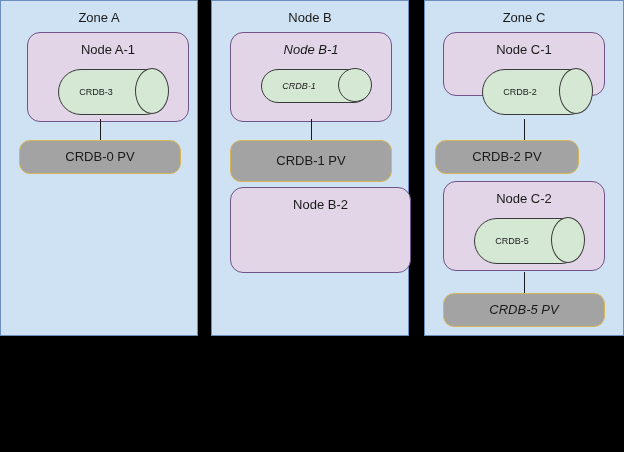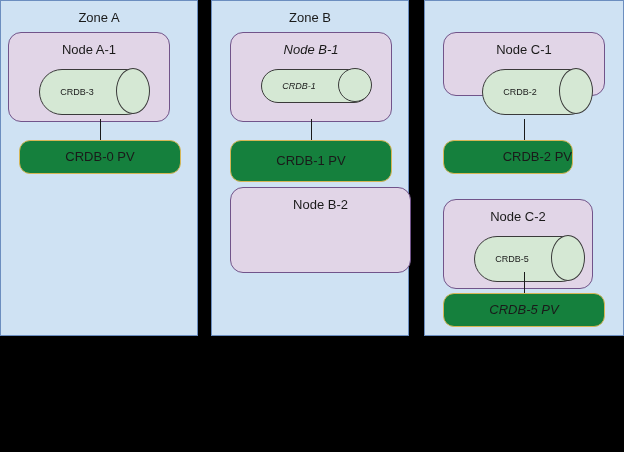--- a/index.html
+++ b/index.html
@@ -98,21 +98,21 @@
     font-size: 9px;
     color: #1a1a1a;
     line-height: 12px;
     white-space: nowrap;
     z-index: 3;
   }
 
   
   .pv {
     position: absolute;
-    background: #15803d;
+    background: #a3a3a3;
     border: 1px solid #d6b656;
     border-radius: 11px;
     box-sizing: border-box;
     display: flex;
     align-items: center;
     justify-content: center;
   }
   .pv-label {
     font-size: 13px;
     color: #1a1a1a;
@@ -129,40 +129,40 @@
 </style>
 </head>
 <body>
 
 <div id="canvas">
 
   <div class="zone" style="left:0px; top:0px; width:198px; height:336px;">
 
     <div class="zone-label" style="top:9px;">Zone A</div>
 
-    <div class="node" style="left:7px; top:31px; width:162px; height:90px;">
+    <div class="node" style="left:26px; top:31px; width:162px; height:90px;">
       <div class="node-label">Node A-1</div>
 
       <div class="cyl" style="left:30px; top:36px; width:110px; height:46px;">
         <div class="cyl-body"></div>
         <div class="cyl-cap"></div>
         <div class="cyl-label">CRDB-3</div>
       </div>
     </div>
 
     <div class="connector" style="left:99px; top:118px; height:22px;"></div>
 
     <div class="pv" style="left:18px; top:139px; width:162px; height:34px;">
       <span class="pv-label">CRDB-0 PV</span>
     </div>
   </div>
 
   <div class="zone" style="left:211px; top:0px; width:198px; height:336px;">
 
-    <div class="zone-label" style="top:9px;">Zone B</div>
+    <div class="zone-label" style="top:9px;">Node B</div>
 
     <div class="node" style="left:18px; top:31px; width:162px; height:90px;font-style:italic;">
       <div class="node-label">Node B-1</div>
 
       <div class="cyl" style="left:30px; top:36px; width:110px; height:34px;">
         <div class="cyl-body"></div>
         <div class="cyl-cap"></div>
         <div class="cyl-label">CRDB-1</div>
       </div>
     </div>
@@ -173,38 +173,39 @@
       <span class="pv-label">CRDB-1 PV</span>
     </div>
 
     <div class="node" style="left:18px; top:186px; width:181px; height:86px;">
       <div class="node-label">Node B-2</div>
     </div>
   </div>
 
   <div class="zone" style="left:424px; top:0px; width:200px; height:336px;">
 
+    <div class="zone-label" style="top:9px;">Zone C</div>
 
     <div class="node" style="left:18px; top:31px; width:162px; height:64px;">
       <div class="node-label">Node C-1</div>
 
       <div class="cyl" style="left:38px; top:36px; width:110px; height:46px;">
         <div class="cyl-body"></div>
         <div class="cyl-cap"></div>
         <div class="cyl-label">CRDB-2</div>
       </div>
     </div>
 
     <div class="connector" style="left:99px; top:118px; height:22px;"></div>
 
-    <div class="pv" style="left:18px; top:139px; width:130px; height:34px;justify-content:flex-end;">
+    <div class="pv" style="left:10px; top:139px; width:144px; height:34px;">
       <span class="pv-label">CRDB-2 PV</span>
     </div>
 
-    <div class="node" style="left:18px; top:198px; width:150px; height:90px;padding-left:9px;">
+    <div class="node" style="left:18px; top:180px; width:162px; height:90px;padding-left:9px;">
       <div class="node-label">Node C-2</div>
 
       <div class="cyl" style="left:30px; top:36px; width:110px; height:46px;">
         <div class="cyl-body"></div>
         <div class="cyl-cap"></div>
         <div class="cyl-label">CRDB-5</div>
       </div>
     </div>
 
     <div class="connector" style="left:99px; top:271px; height:22px;"></div>

